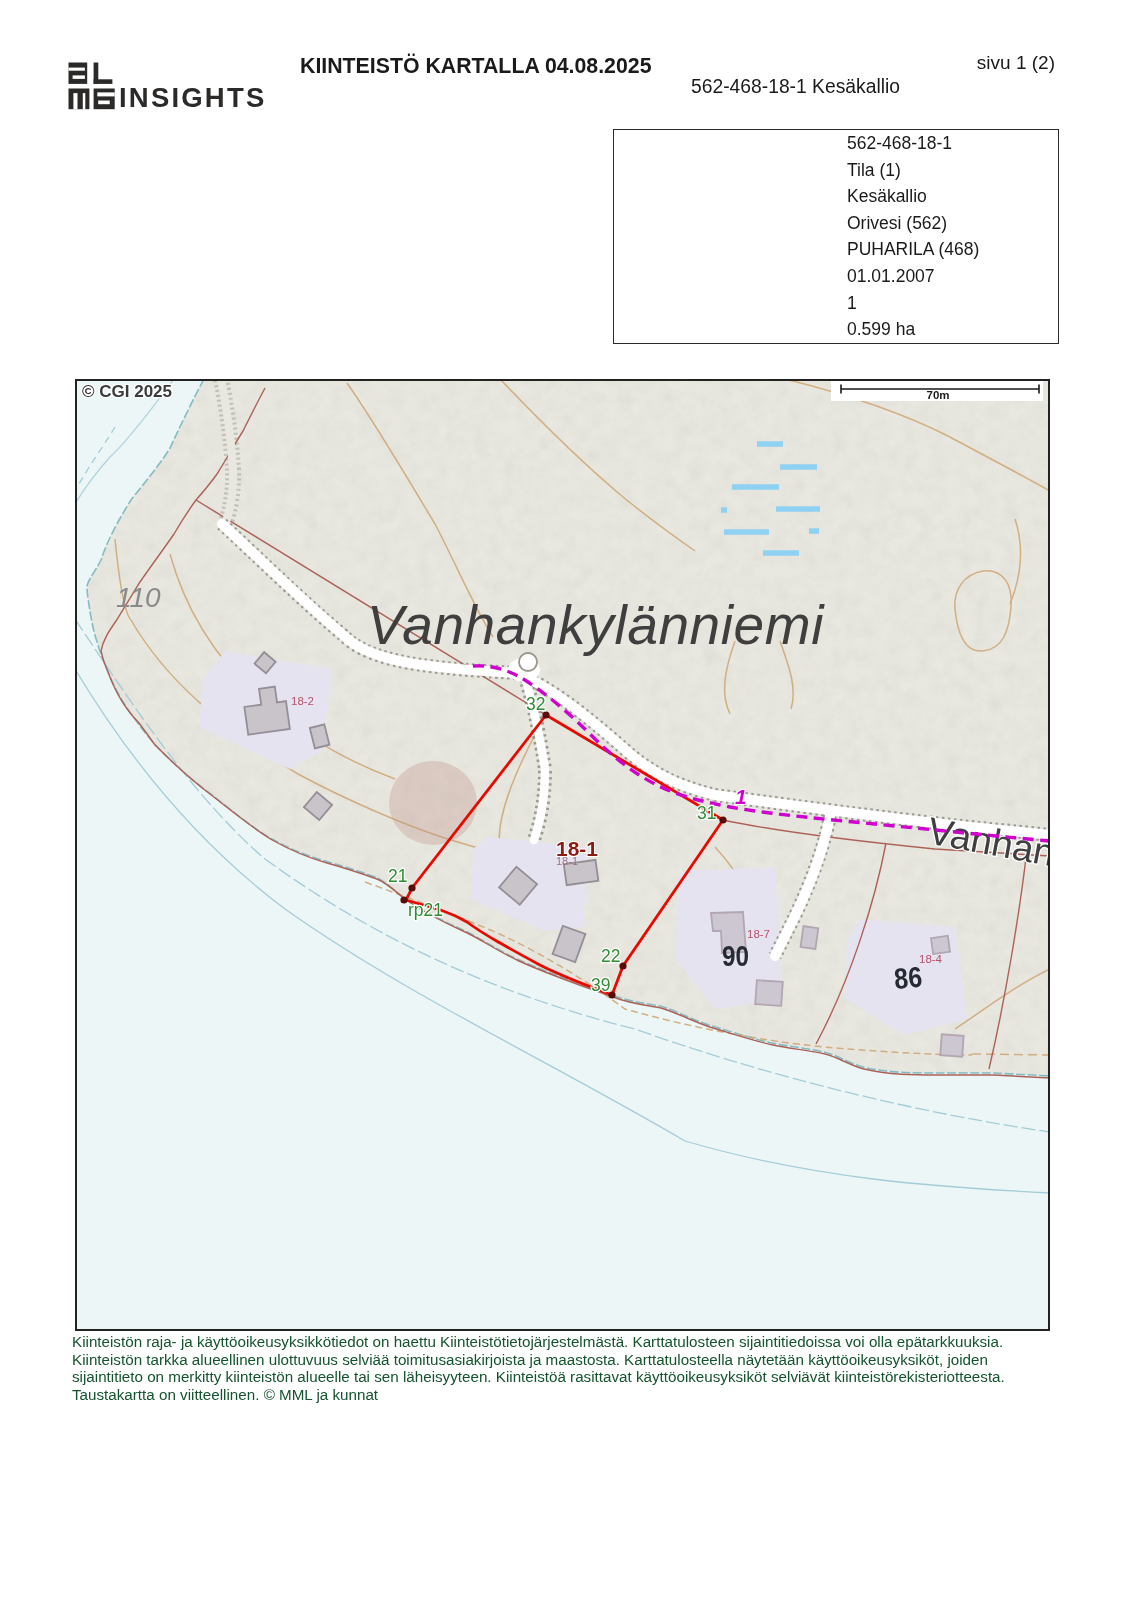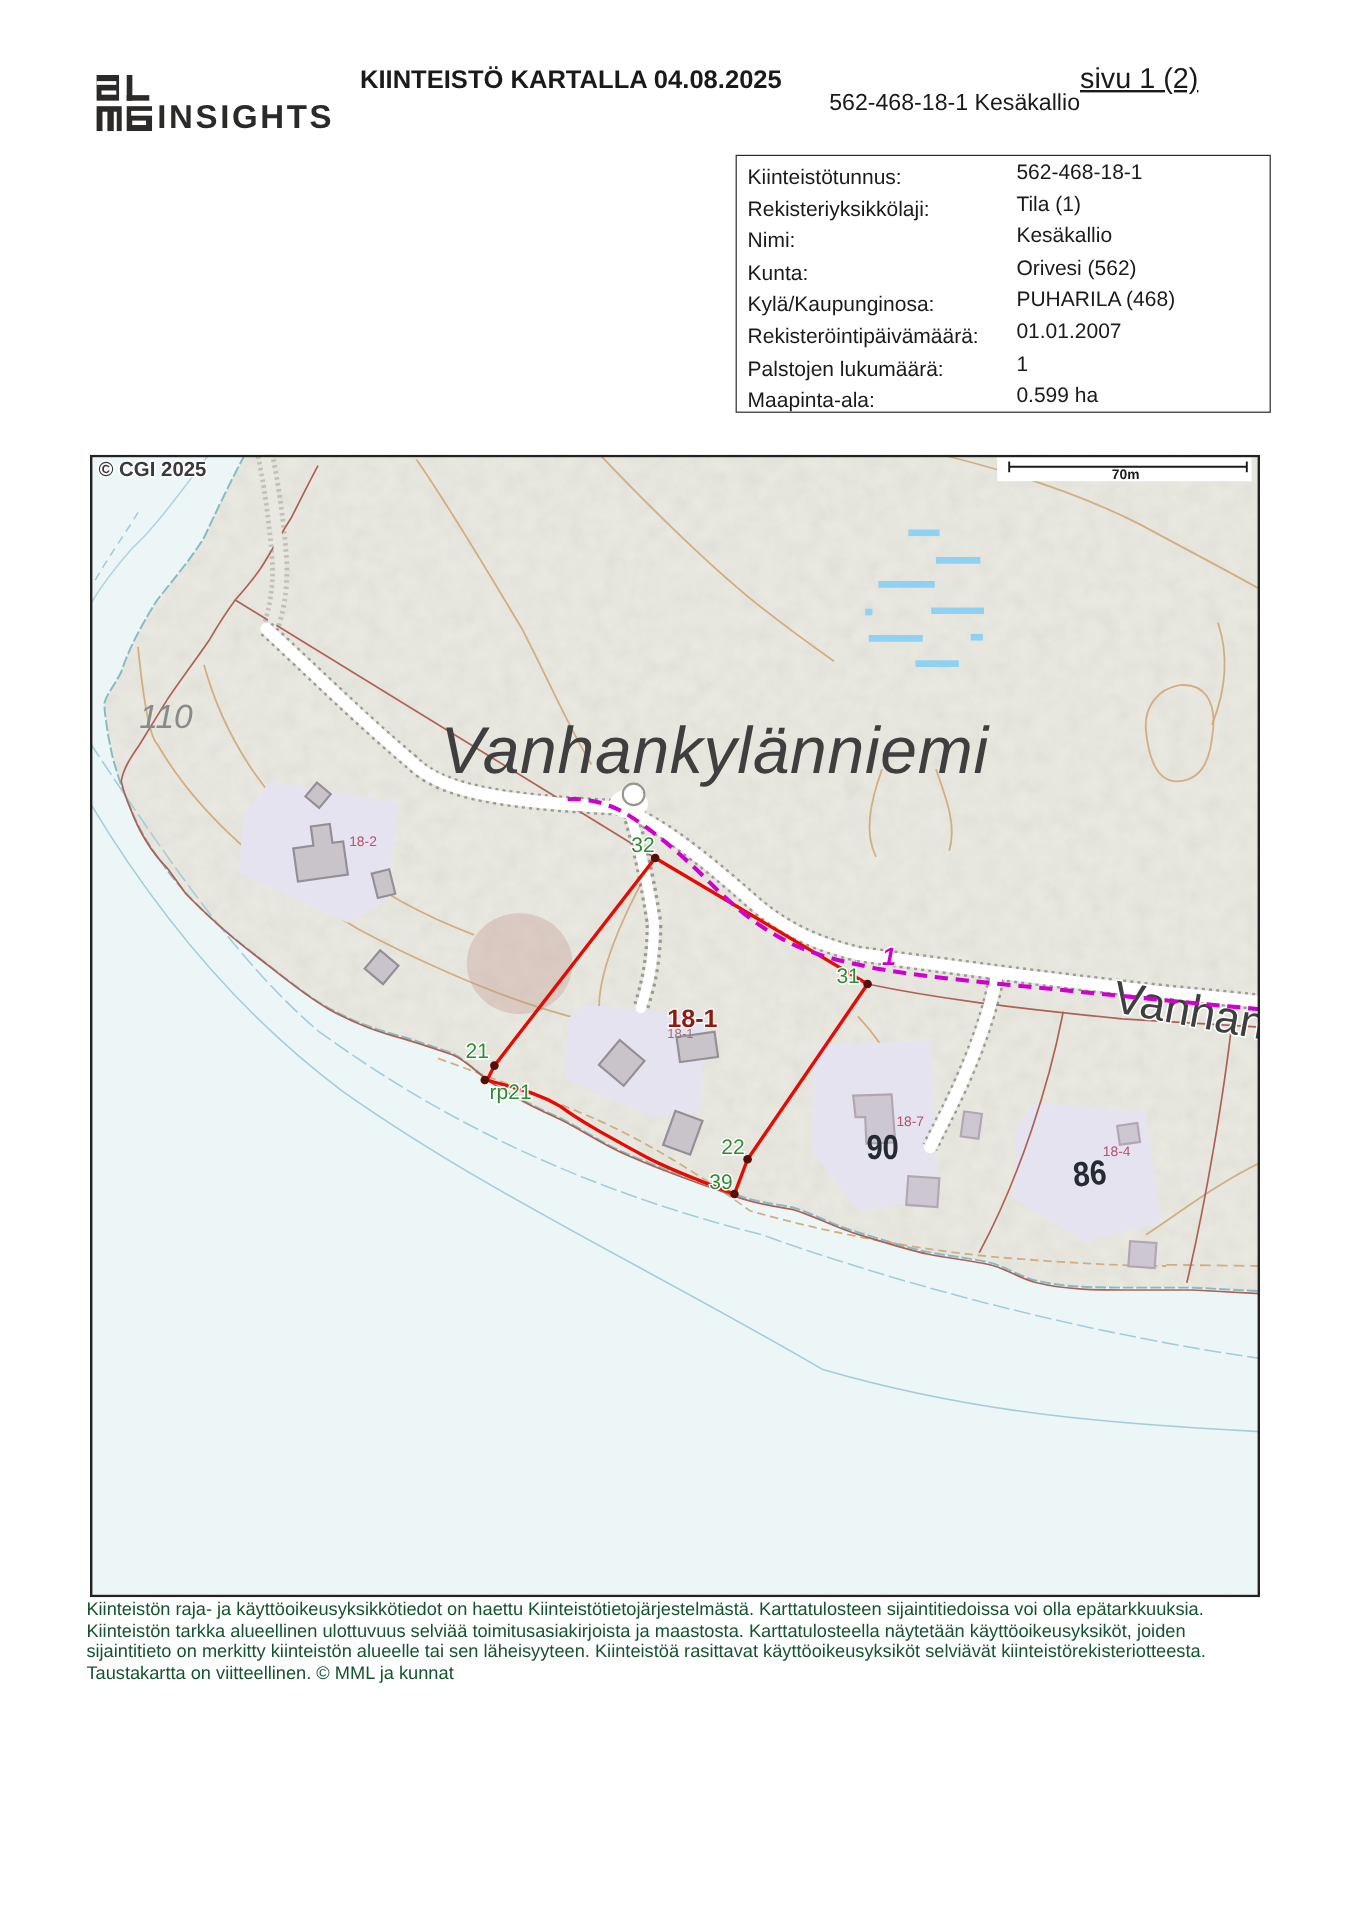--- a/index.html
+++ b/index.html
@@ -1,20 +1,20 @@
 <!DOCTYPE html>
 <html><head><meta charset="utf-8">
 <style>
   html,body{margin:0;padding:0;background:#fff;}
   body{width:1131px;height:1600px;position:relative;font-family:"Liberation Sans",sans-serif;color:#1a1a1a;overflow:hidden;}
   .abs{position:absolute;}
 </style></head>
 <body>
 
-<div class="abs" style="left:80px;top:62px;width:260px;height:50px;">
+<div class="abs" style="left:68px;top:62px;width:260px;height:50px;">
 <svg width="260" height="50" viewBox="0 0 260 50">
 
   <g>
     <rect x="0.5" y="0.5" width="18.7" height="21.4" fill="#2b2a29"></rect>
     <rect x="0.5" y="5.6" width="16.4" height="3.1" fill="#fff"></rect>
     <rect x="4.6" y="13.4" width="12.3" height="3.5" fill="#fff"></rect>
     <rect x="25.6" y="0.5" width="4.7" height="21.4" fill="#2b2a29"></rect>
     <rect x="25.6" y="17.3" width="18.8" height="4.6" fill="#2b2a29"></rect>
   </g>
 
@@ -28,26 +28,23 @@
   </g>
 
   <text x="51" y="45" font-family="Liberation Sans, sans-serif" font-weight="bold" font-size="27.5" letter-spacing="2.2" fill="#2b2a29">INSIGHTS</text>
 </svg>
 </div>
 
 <div class="abs" style="left:300px;top:54px;width:600px;font-size:21.3px;font-weight:bold;white-space:nowrap;">KIINTEISTÖ KARTALLA 04.08.2025</div>
 
 <div class="abs" style="left:300px;top:76px;width:600px;text-align:right;font-size:19.3px;white-space:nowrap;">562-468-18-1 Kesäkallio</div>
 
-<div class="abs" style="left:900px;top:52px;width:155px;font-size:24px;text-decoration:underline;">sivu 1 (2)</div>
+<div class="abs" style="left:900px;top:52px;width:155px;text-align:right;font-size:19px;">sivu 1 (2)</div>
 
 <div class="abs" style="left:613px;top:129px;width:444px;height:213px;border:1.5px solid #2a2a2a;font-size:17.5px;">
-  <div class="abs" style="left:9px;top:4px;line-height:26.6px;">
-    Kiinteistötunnus:<br>Rekisteriyksikkölaji:<br>Nimi:<br>Kunta:<br>Kylä/Kaupunginosa:<br>Rekisteröintipäivämäärä:<br>Palstojen lukumäärä:<br>Maapinta-ala:
-  </div>
   <div class="abs" style="left:233px;top:0;line-height:26.6px;">
     562-468-18-1<br>Tila (1)<br>Kesäkallio<br>Orivesi (562)<br>PUHARILA (468)<br>01.01.2007<br>1<br>0.599 ha
   </div>
 </div>
 
 <div class="abs" style="left:75px;top:379px;">
 <svg width="975" height="952" viewBox="0 0 975 952" style="display:block">
   <defs>
     <clipPath id="mapclip">
           <rect x="0" y="0" width="975" height="952"></rect>

